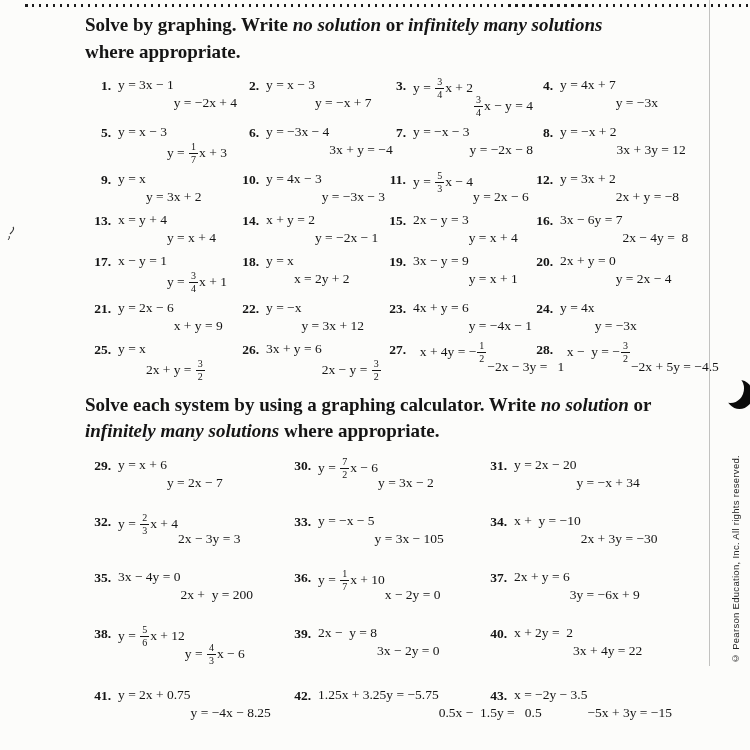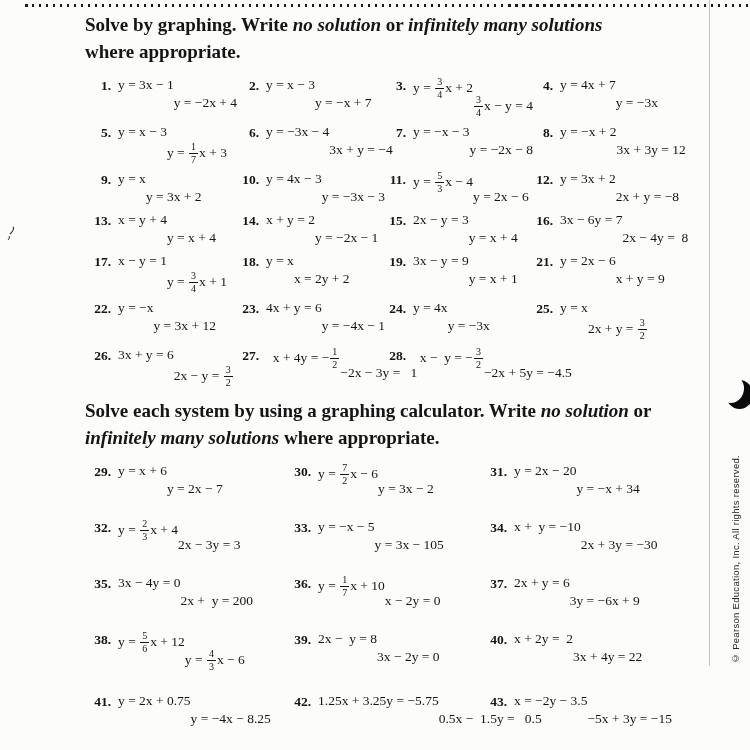--- a/index.html
+++ b/index.html
@@ -171,20 +171,27 @@
           </span>
         </div>
         <div class="problem">
           <span class="pnum">19.</span>
           <span class="eqs">
             <span class="eq">3x − y = 9</span>
             <span class="eq">y = x + 1</span>
           </span>
         </div>
         <div class="problem">
+          <span class="pnum">20.</span>
+          <span class="eqs">
+            <span class="eq">2x + y = 0</span>
+            <span class="eq">y = 2x − 4</span>
+          </span>
+        </div>
+        <div class="problem">
           <span class="pnum">21.</span>
           <span class="eqs">
             <span class="eq">y = 2x − 6</span>
             <span class="eq">x + y = 9</span>
           </span>
         </div>
         <div class="problem">
           <span class="pnum">22.</span>
           <span class="eqs">
             <span class="eq">y = −x</span>

